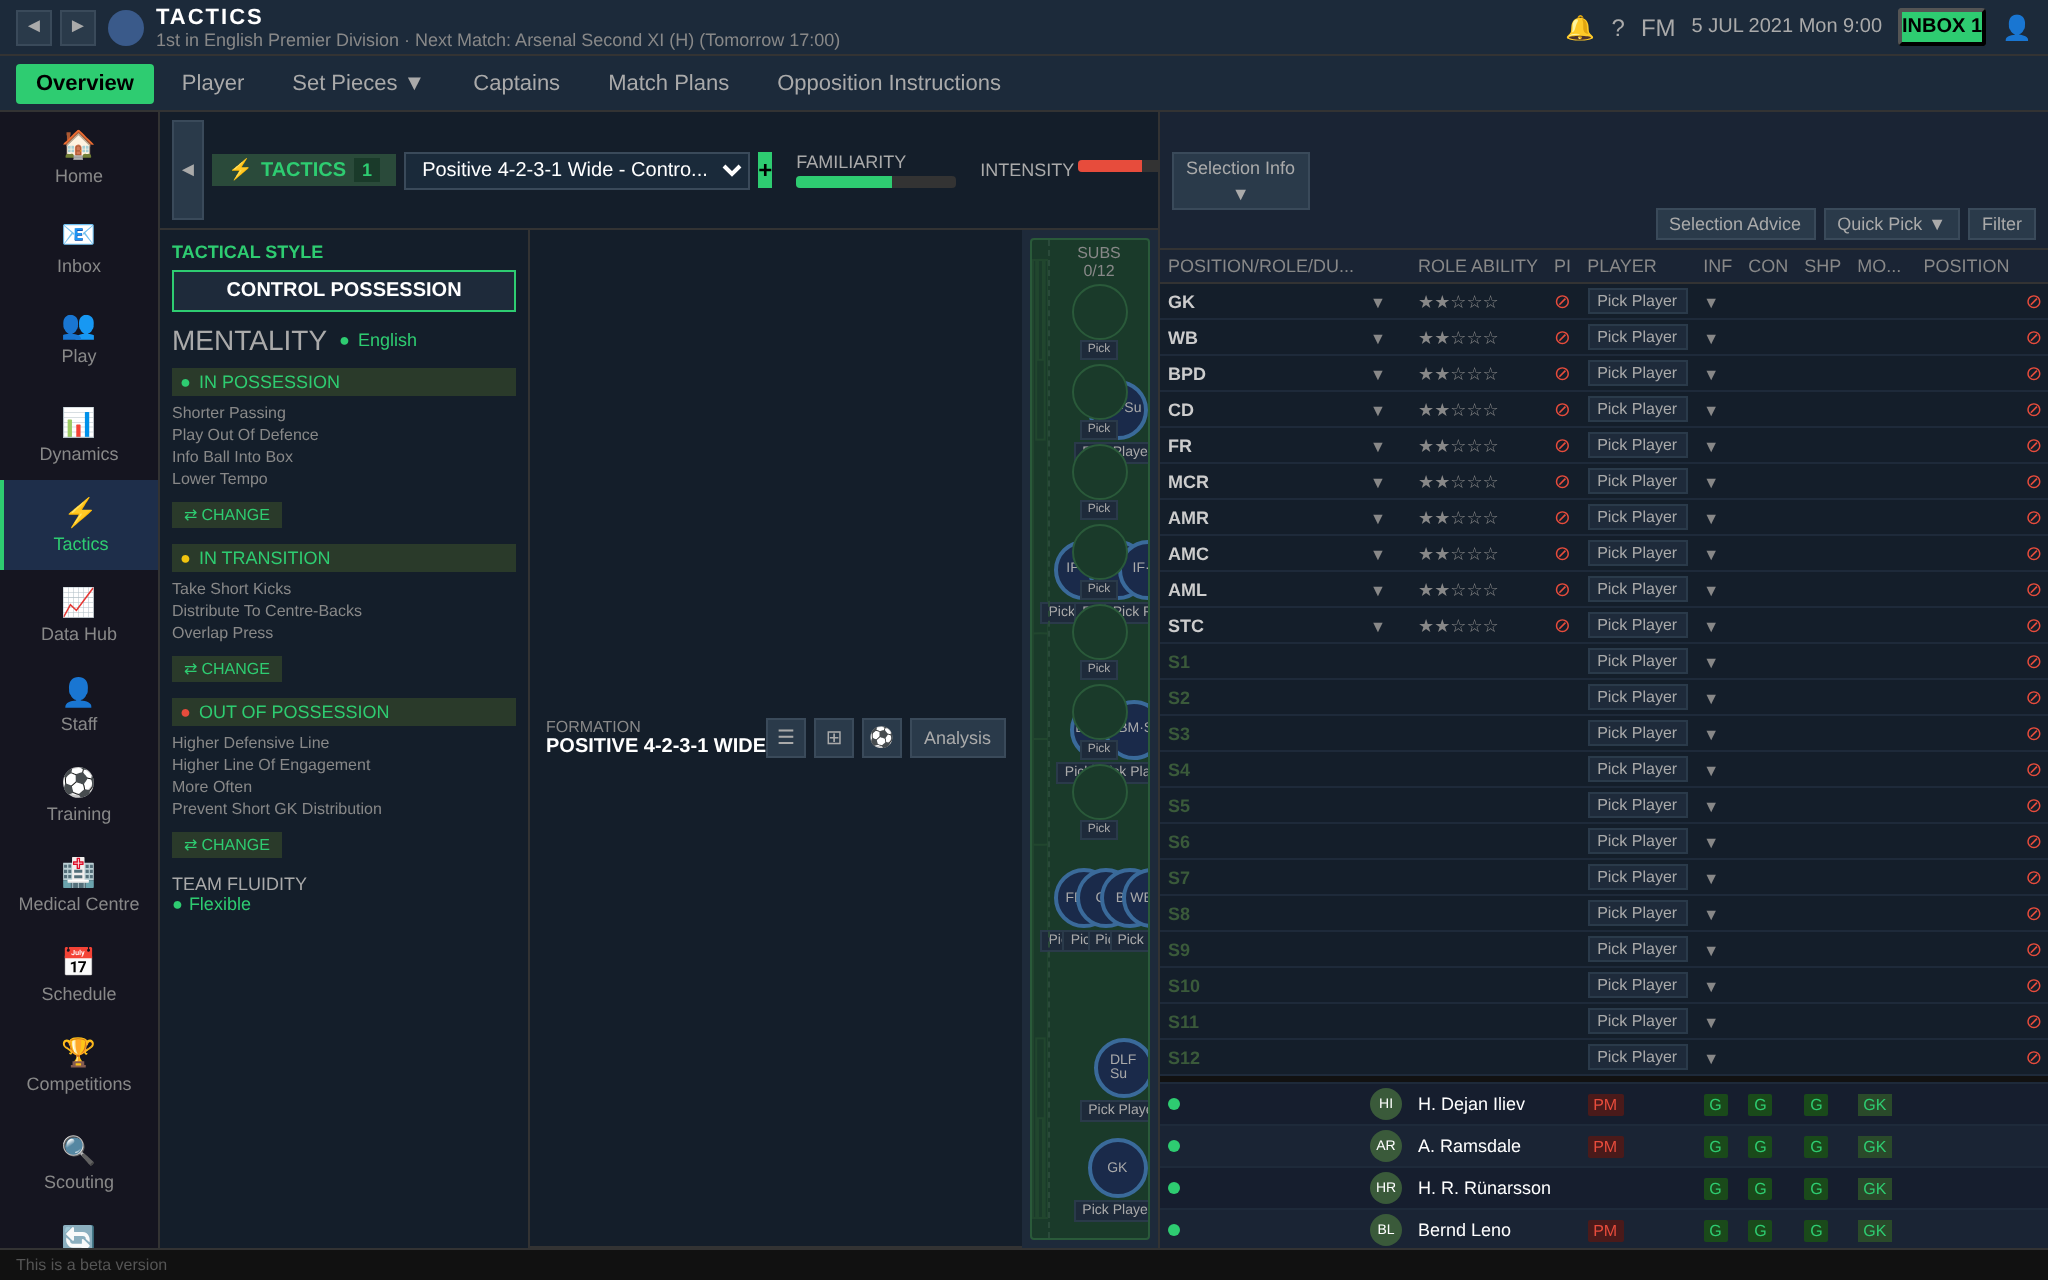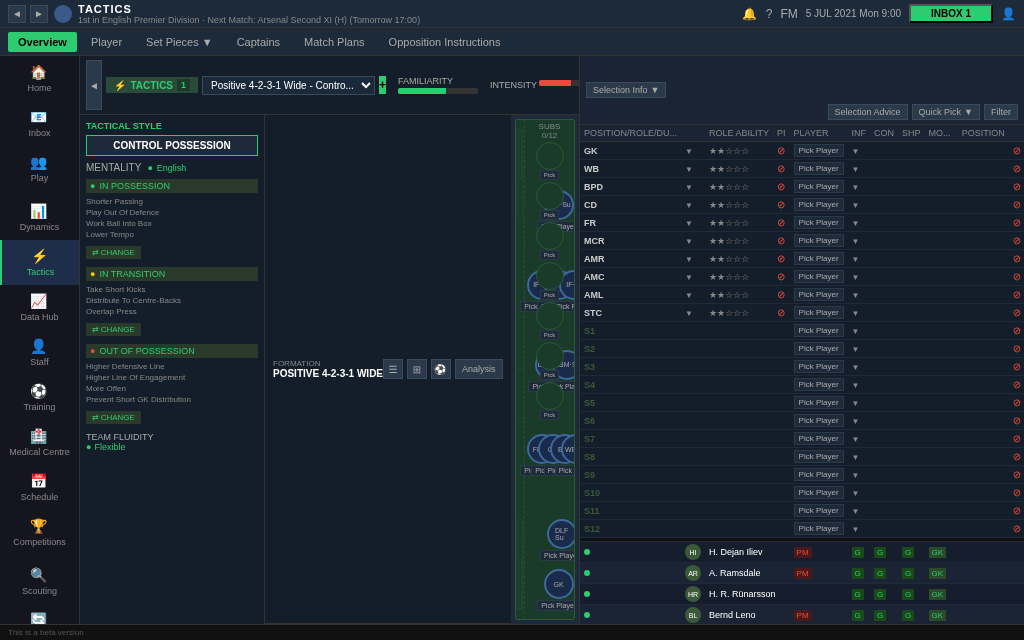--- a/index.html
+++ b/index.html
@@ -7,21 +7,21 @@
 
     
     .top-bar { background: #1c2a3a; height: 28px; display: flex; align-items: center; justify-content: space-between; padding: 0 8px; border-bottom: 1px solid #333; }
     .top-bar-left { display: flex; align-items: center; gap: 6px; }
     .top-bar-right { display: flex; align-items: center; gap: 8px; font-size: 10px; color: #aaa; }
     .top-bar-nav { display: flex; gap: 4px; }
     .nav-btn { background: #2a3a4a; border: 1px solid #3a4a5a; color: #aaa; width: 18px; height: 18px; cursor: pointer; font-size: 10px; display: flex; align-items: center; justify-content: center; }
     .team-badge { width: 18px; height: 18px; background: #3a5a8a; border-radius: 50%; }
     .page-title { color: #fff; font-size: 11px; font-weight: bold; letter-spacing: 1px; }
     .subtitle { color: #888; font-size: 9px; }
-    .inbox-btn { background: #2ecc71; color: #000; padding: 2px 20px; font-size: 10px; font-weight: bold; cursor: pointer; border-radius: 2px; }
+    .inbox-btn { background: #2ecc71; color: #000; padding: 2px 0; font-size: 10px; font-weight: bold; cursor: pointer; border-radius: 2px; }
     .date-info { color: #aaa; font-size: 10px; }
     .icon-btn { color: #aaa; cursor: pointer; font-size: 12px; }
 
     
     .nav-bar { background: #1c2a3a; height: 28px; display: flex; align-items: center; padding: 0 8px; gap: 4px; border-bottom: 1px solid #333; }
     .nav-tab { padding: 4px 10px; color: #aaa; cursor: pointer; font-size: 11px; border-radius: 2px; }
     .nav-tab.active { background: #2ecc71; color: #000; font-weight: bold; }
     .nav-dropdown { display: flex; align-items: center; gap: 2px; padding: 4px 10px; color: #aaa; cursor: pointer; font-size: 11px; }
 
     
@@ -54,21 +54,21 @@
     .intensity-bar { width: 80px; height: 6px; background: #333; border-radius: 2px; overflow: hidden; }
     .intensity-fill { height: 100%; background: #e74c3c; }
 
     
     .tactics-body { flex: 1; display: flex; gap: 0; overflow: hidden; }
     .tactics-left { width: 185px; background: #141e2a; border-right: 1px solid #333; padding: 6px; overflow-y: auto; flex-shrink: 0; }
     .section-title { color: #2ecc71; font-size: 9px; font-weight: bold; text-transform: uppercase; margin-bottom: 4px; }
     .style-box { background: #1e2a3a; border: 1px solid #2ecc71; padding: 4px 6px; margin-bottom: 6px; }
     .style-name { color: #fff; font-size: 10px; font-weight: bold; text-align: center; }
     .mentality-row { display: flex; align-items: center; gap: 4px; margin-bottom: 6px; }
-    .mentality-label { color: #aaa; font-size: 10px; }
+    .mentality-label { color: #aaa; font-size: 14px; }
     .mentality-value { color: #2ecc71; font-size: 9px; }
     .phase-section { margin-bottom: 8px; }
     .phase-header { background: #2a3a2a; color: #2ecc71; font-size: 9px; padding: 2px 4px; display: flex; align-items: center; gap: 4px; }
     .phase-content { padding: 3px 0; }
     .phase-item { color: #888; font-size: 8px; padding: 1px 0; }
     .change-btn { background: #2a3a2a; color: #2ecc71; border: none; font-size: 8px; padding: 2px 6px; cursor: pointer; margin-top: 3px; display: flex; align-items: center; gap: 2px; }
     .fluidity-box { margin-top: 6px; }
     .fluidity-title { color: #aaa; font-size: 9px; }
     .fluidity-value { color: #2ecc71; font-size: 9px; display: flex; align-items: center; gap: 3px; }
 
@@ -82,21 +82,21 @@
     .pitch { flex: 1; position: relative; background: #1a3a2a; border: 1px solid #2a5a3a; margin: 4px; border-radius: 2px; overflow: hidden; }
 
     
     .player-pos { position: absolute; display: flex; flex-direction: column; align-items: center; gap: 1px; cursor: pointer; }
     .player-circle { width: 32px; height: 32px; border-radius: 50%; background: #2a4a6a; border: 2px solid #4a8aaa; display: flex; align-items: center; justify-content: center; }
     .pick-player-btn { background: #1e2a3a; border: 1px solid #2a3a4a; color: #aaa; font-size: 7px; padding: 1px 3px; cursor: pointer; white-space: nowrap; }
 
     
     .right-panel { flex: 1; display: flex; flex-direction: column; overflow: hidden; background: #141e2a; }
     .right-header { background: #1a2434; padding: 4px 6px; display: flex; align-items: center; justify-content: space-between; border-bottom: 1px solid #333; flex-shrink: 0; }
-    .selection-info-btn { background: #2a3a4a; color: #aaa; border: 1px solid #3a4a5a; padding: 2px 6px; font-size: 9px; cursor: pointer; display: flex; align-items: center; gap: 3px; }
+    .selection-info-btn { background: #2a3a4a; color: #aaa; border: 1px solid #3a4a5a; padding: 2px 6px; font-size: 9px; cursor: pointer; display: flex; align-items: center; gap: 3px; flex-direction: column; }
     .right-controls { display: flex; gap: 4px; align-items: center; margin-top: 44px; }
     .selection-advice-btn { background: #2a3a4a; color: #aaa; border: 1px solid #3a4a5a; padding: 2px 6px; font-size: 9px; cursor: pointer; }
     .quick-pick-btn { background: #2a3a4a; color: #aaa; border: 1px solid #3a4a5a; padding: 2px 6px; font-size: 9px; cursor: pointer; display: flex; align-items: center; gap: 3px; }
     .filter-btn { background: #2a3a4a; color: #aaa; border: 1px solid #3a4a5a; padding: 2px 6px; font-size: 9px; cursor: pointer; }
 
     
     .player-table-container { flex: 1; overflow-y: auto; }
     .player-table { width: 100%; border-collapse: collapse; font-size: 9px; }
     .player-table th { background: #1a2434; color: #888; padding: 3px 4px; text-align: left; border-bottom: 1px solid #333; position: sticky; top: 0; font-weight: normal; white-space: nowrap; }
     .player-table td { padding: 2px 4px; border-bottom: 1px solid #1e2a3a; color: #ccc; white-space: nowrap; }
@@ -282,21 +282,21 @@
           </div>
 
           <div class="phase-section">
             <div class="phase-header">
               <span style="color:#2ecc71;">●</span>
               <span>IN POSSESSION</span>
             </div>
             <div class="phase-content">
               <div class="phase-item">Shorter Passing</div>
               <div class="phase-item">Play Out Of Defence</div>
-              <div class="phase-item">Work Ball Into Box</div>
+              <div class="phase-item">Info Ball Into Box</div>
               <div class="phase-item">Lower Tempo</div>
             </div>
             <button class="change-btn">
               <span>⇄</span>
               <span>CHANGE</span>
             </button>
           </div>
 
           <div class="phase-section">
             <div class="phase-header">

